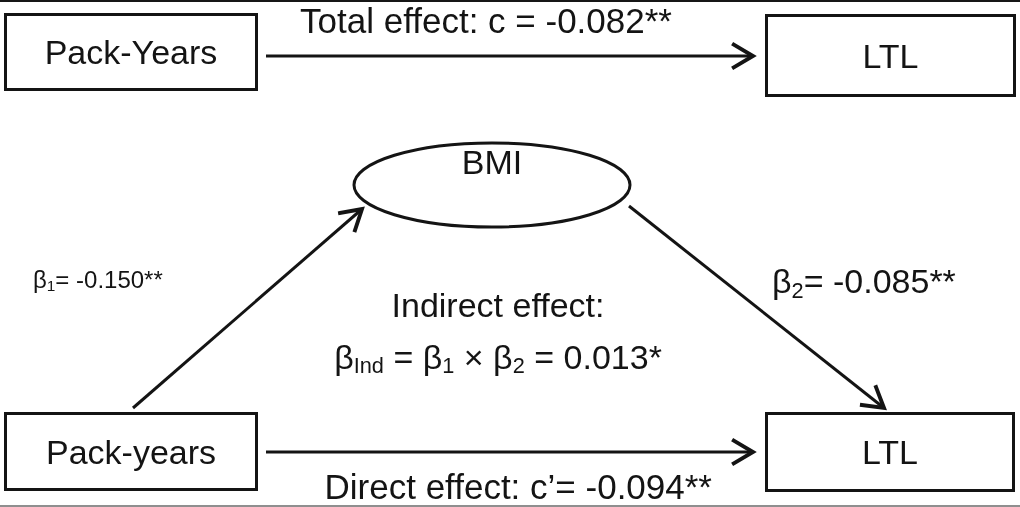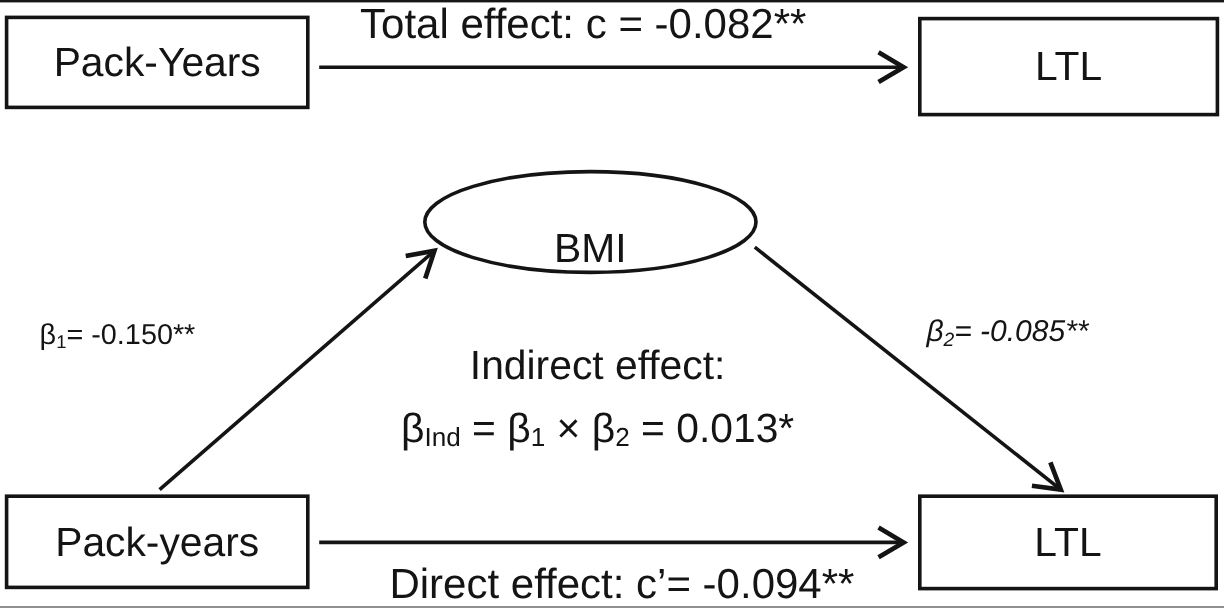--- a/index.html
+++ b/index.html
@@ -64,26 +64,26 @@
   .lbl-direct {
     left: 292px; top: 467px;
     width: 420px;
     text-align: right;
     font-size: 35px;
   }
   .lbl-bmi {
     left: 353px; top: 143px;
     width: 278px; height: 84px;
     display: flex;
-    align-items: flex-end;
+    align-items: flex-start;
     justify-content: center;
     font-size: 34px;
   }
   .lbl-beta1 { left: 33px;  top: 266px; font-size: 24px; }
-  .lbl-beta2 { left: 772px; top: 262px; font-size: 25px; font-style: italic; }
+  .lbl-beta2 { left: 772px; top: 262px; font-size: 34px; }
   .lbl-indirect {
     left: 288px; top: 280px;
     width: 420px;
     text-align: center;
     font-size: 34px;
     line-height: 1.52;
     white-space: nowrap;
   }
   sub {
     font-size: 0.64em;

